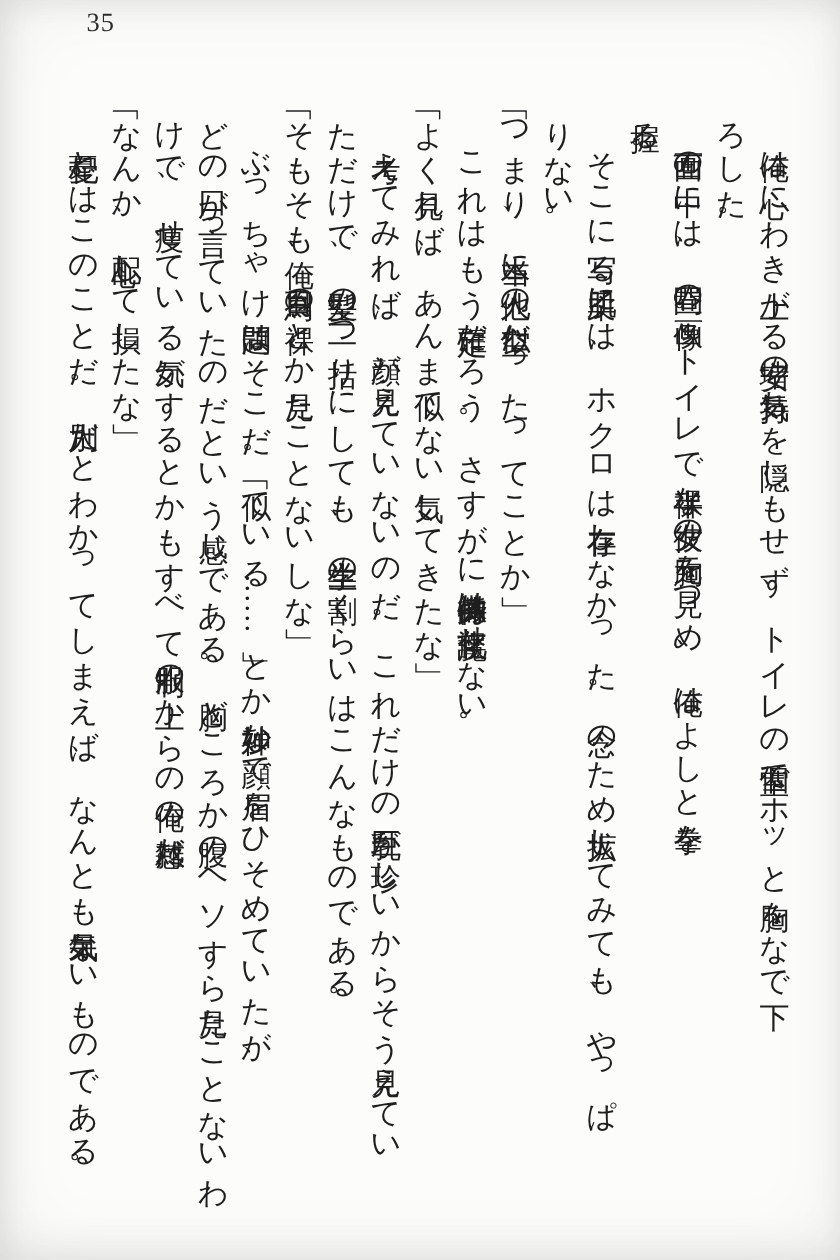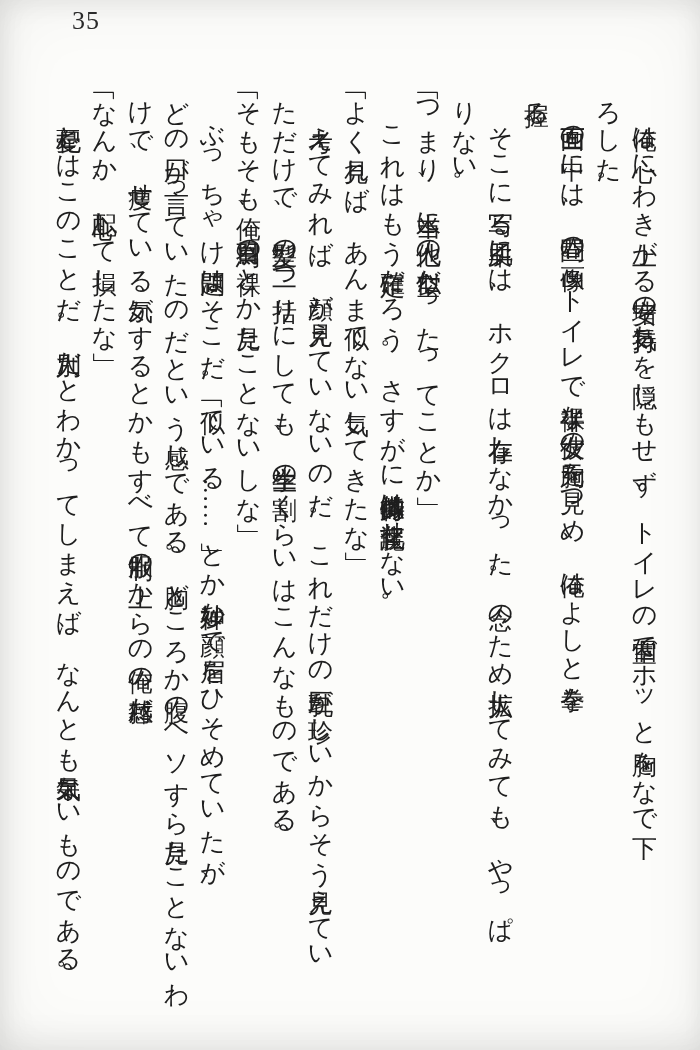--- a/index.html
+++ b/index.html
@@ -17,21 +17,21 @@
     box-shadow: inset 0 0 70px rgba(0,0,0,0.05),
                 inset 0 -14px 30px rgba(0,0,0,0.05),
                 inset 0 10px 22px rgba(0,0,0,0.04),
                 inset 14px 0 30px rgba(0,0,0,0.03);
     font-family: "Liberation Serif", "DejaVu Serif", serif;
   }
   .page-number {
     position: absolute;
     top: 6px;
     left: 72px;
-    font-size: 26px;
+    font-size: 22px;
     color: #2b2b2b;
     letter-spacing: 1px;
     font-family: "Liberation Serif", "DejaVu Serif", serif;
   }
   .text-block {
     position: absolute;
     top: 84px;
     right: 38px;
     height: 960px;
     writing-mode: vertical-rl;

